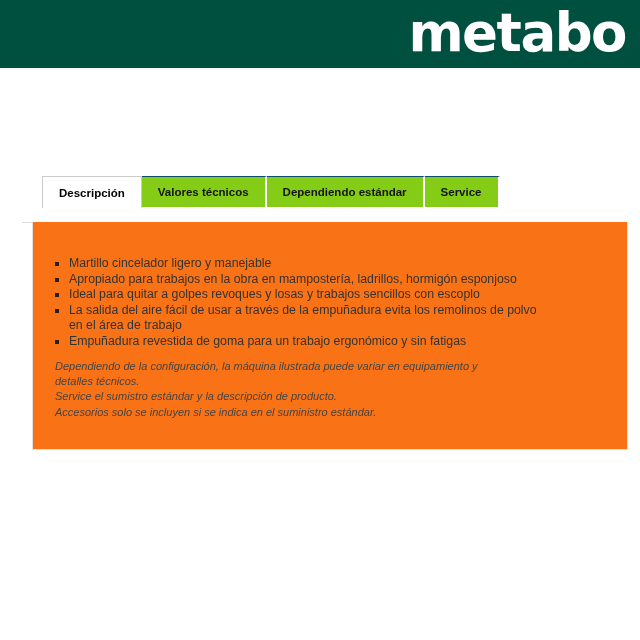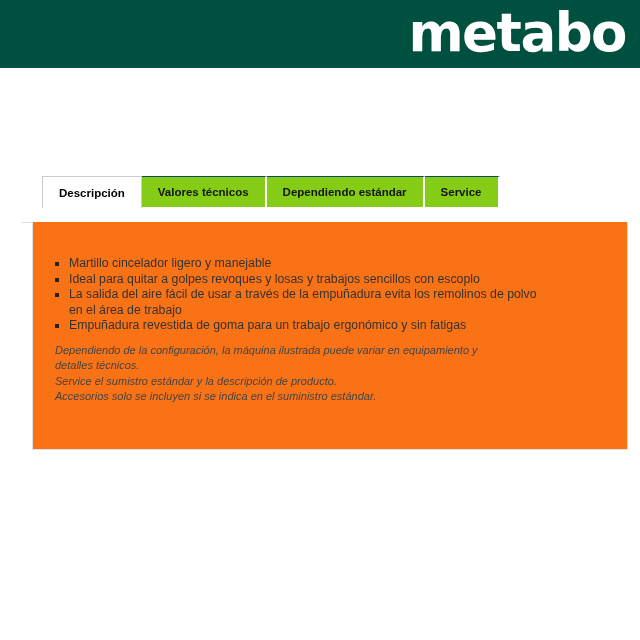--- a/index.html
+++ b/index.html
@@ -166,20 +166,21 @@
         <span>Service</span>
       </div>
     </div>
   </div>
   <div class="tab-underline"></div>
 
   <div class="content-panel">
 
     <ul class="feature-list">
       <li>Martillo cincelador ligero y manejable</li>
+      <li>Apropiado para trabajos en la obra en mampostería, ladrillos, hormigón esponjoso</li>
       <li>Ideal para quitar a golpes revoques y losas y trabajos sencillos con escoplo</li>
       <li>La salida del aire fácil de usar a través de la empuñadura evita los remolinos de polvo en el área de trabajo</li>
       <li>Empuñadura revestida de goma para un trabajo ergonómico y sin fatigas</li>
     </ul>
 
     <div class="notes">
       <p>Dependiendo de la configuración, la máquina ilustrada puede variar en equipamiento y detalles técnicos.</p>
       <p>Service el sumistro estándar y la descripción de producto.</p>
       <p>Accesorios solo se incluyen si se indica en el suministro estándar.</p>
     </div>

